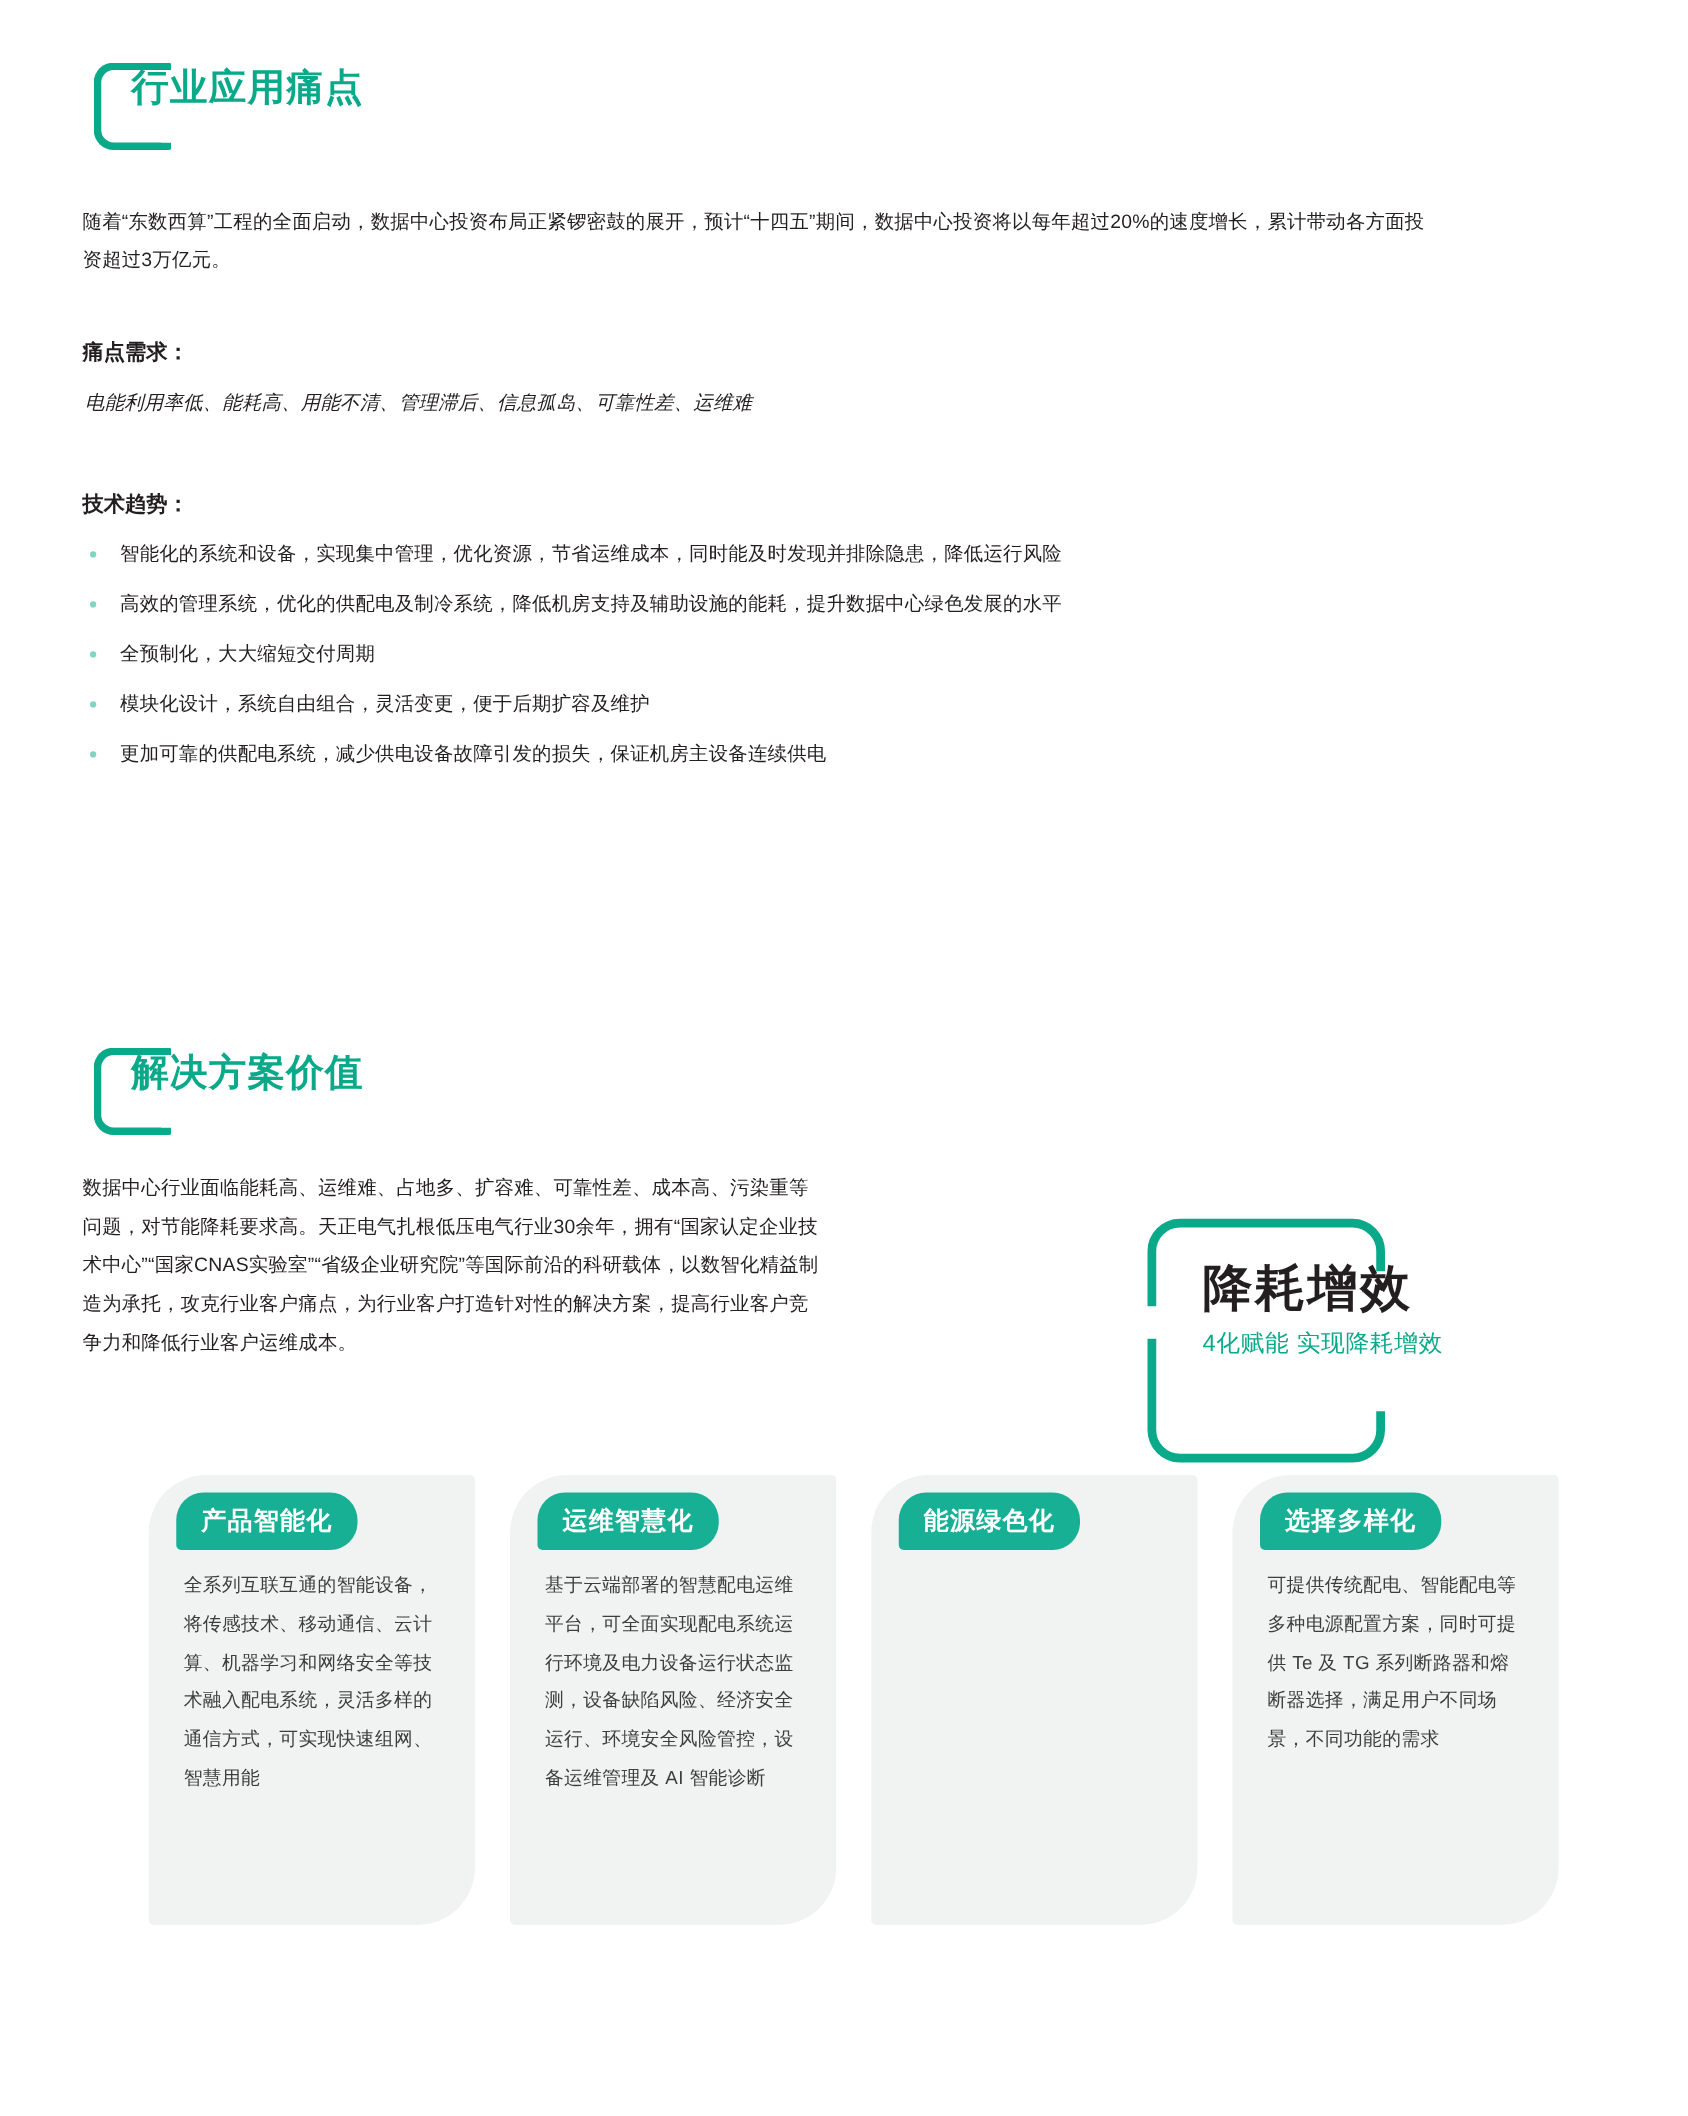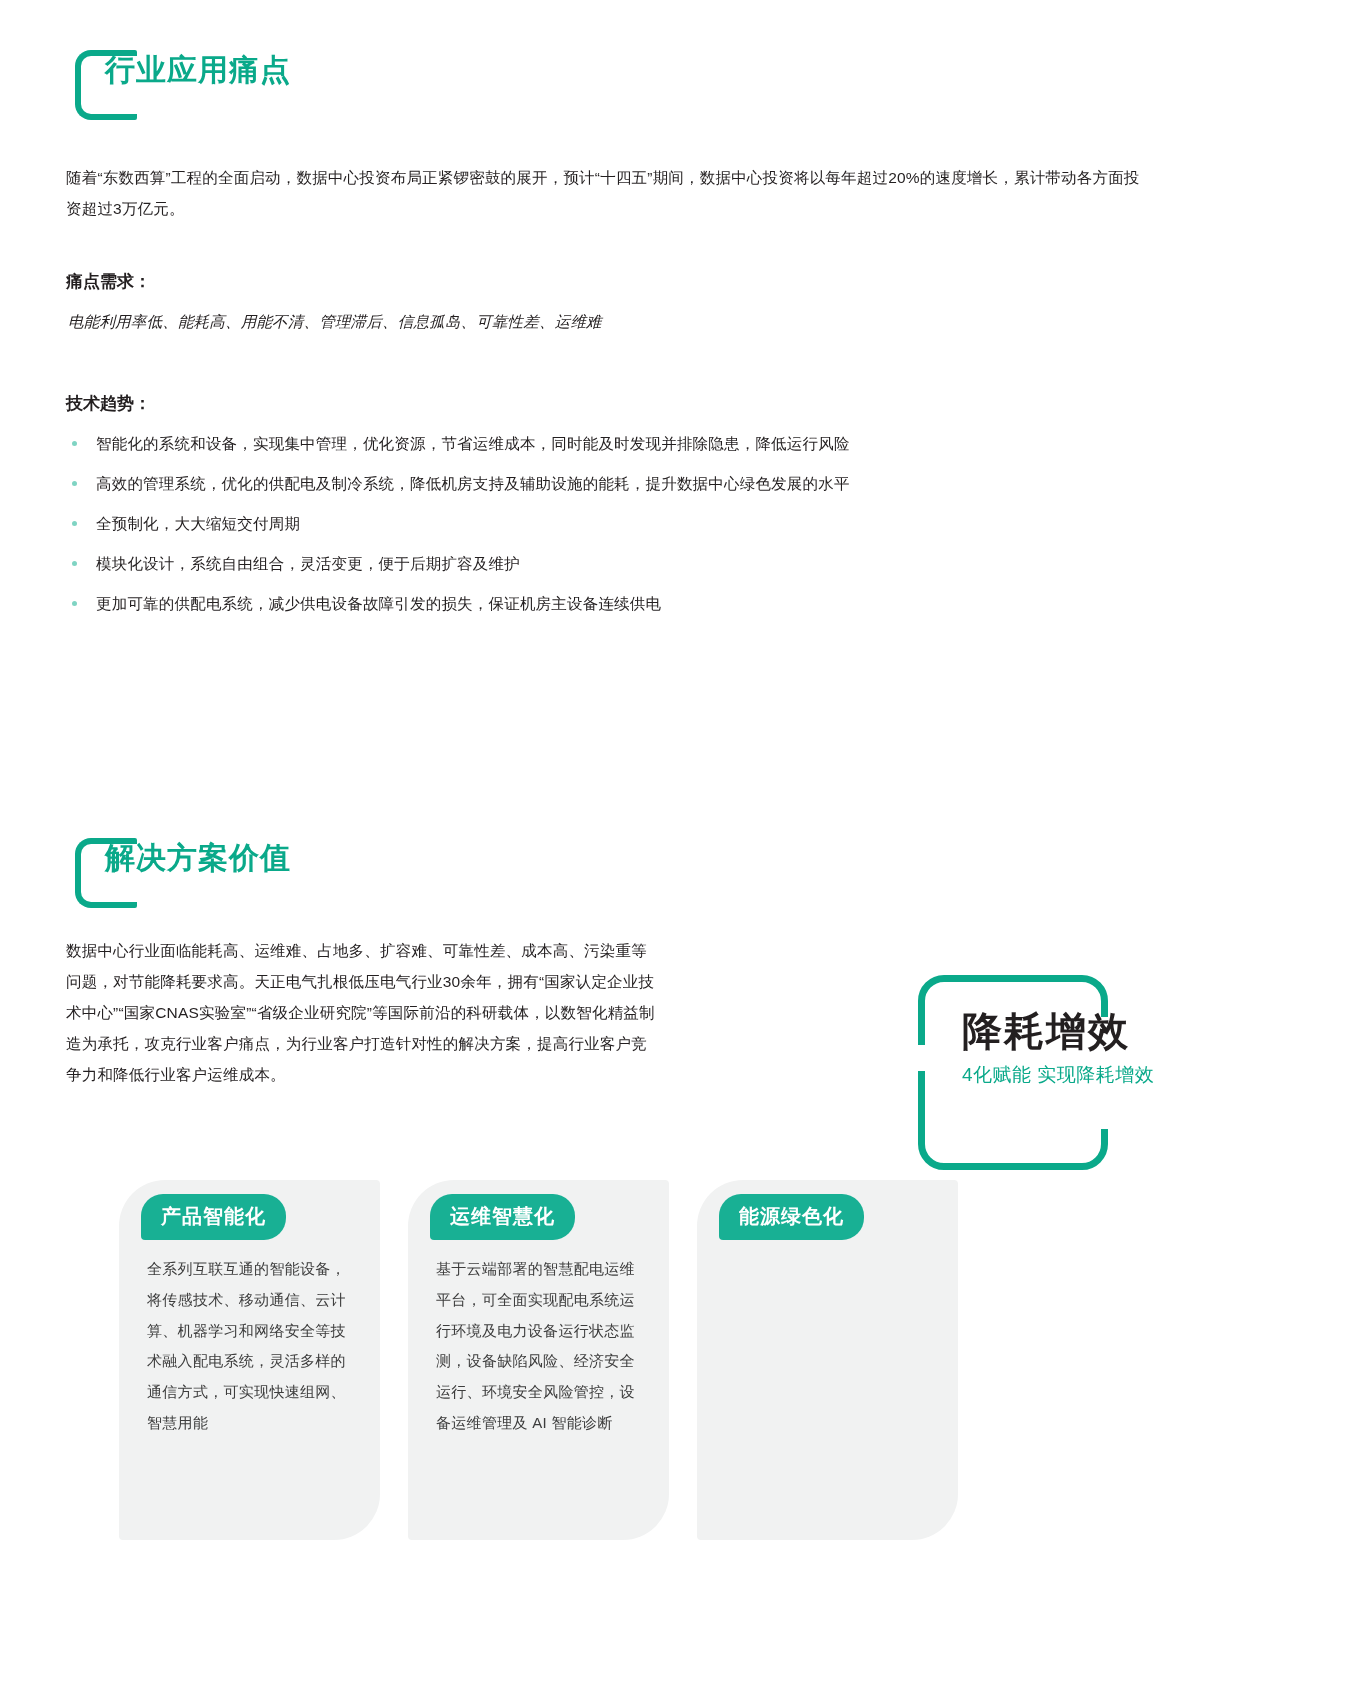--- a/index.html
+++ b/index.html
@@ -254,14 +254,18 @@
 
   <div class="card">
     <div class="card-badge">运维智慧化</div>
     <div class="card-body">基于云端部署的智慧配电运维平台，可全面实现配电系统运行环境及电力设备运行状态监测，设备缺陷风险、经济安全运行、环境安全风险管控，设备运维管理及 AI 智能诊断</div>
   </div>
 
   <div class="card">
     <div class="card-badge">能源绿色化</div>
   </div>
 
+  <div class="card">
+    <div class="card-badge">选择多样化</div>
+    <div class="card-body">可提供传统配电、智能配电等多种电源配置方案，同时可提供 Te 及 TG 系列断路器和熔断器选择，满足用户不同场景，不同功能的需求</div>
+  </div>
 
 </div>
 
 </body></html>

